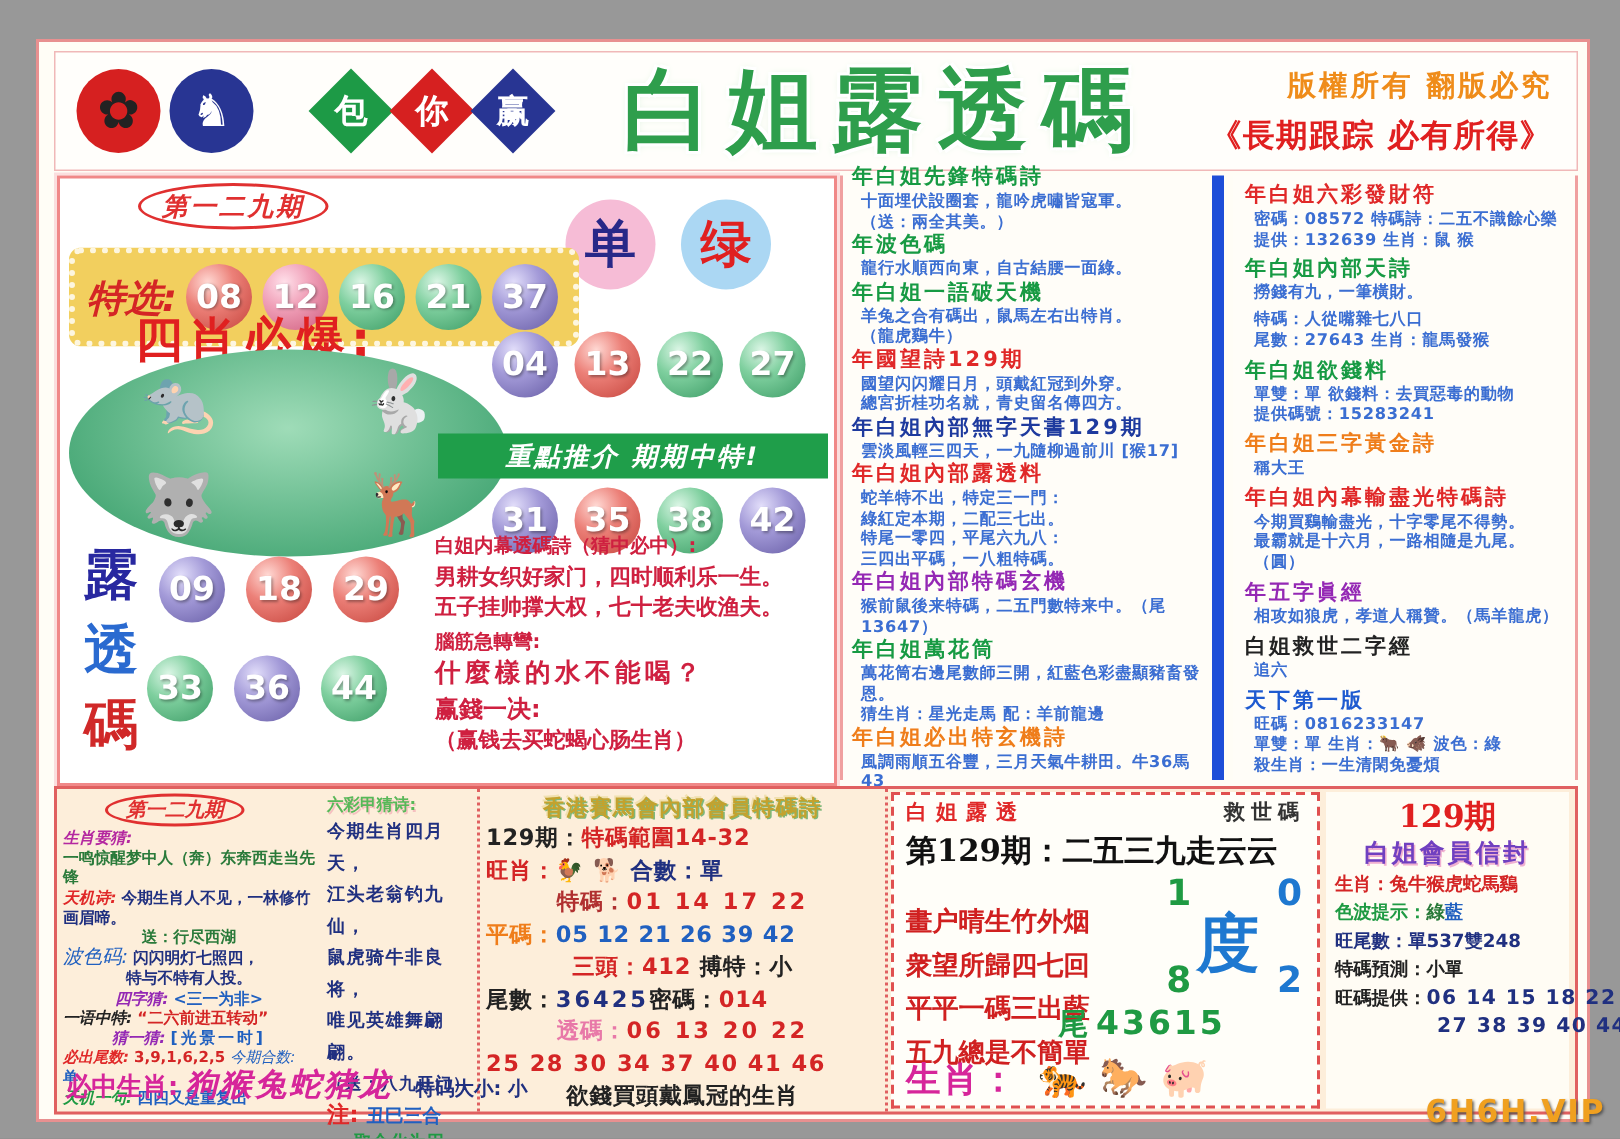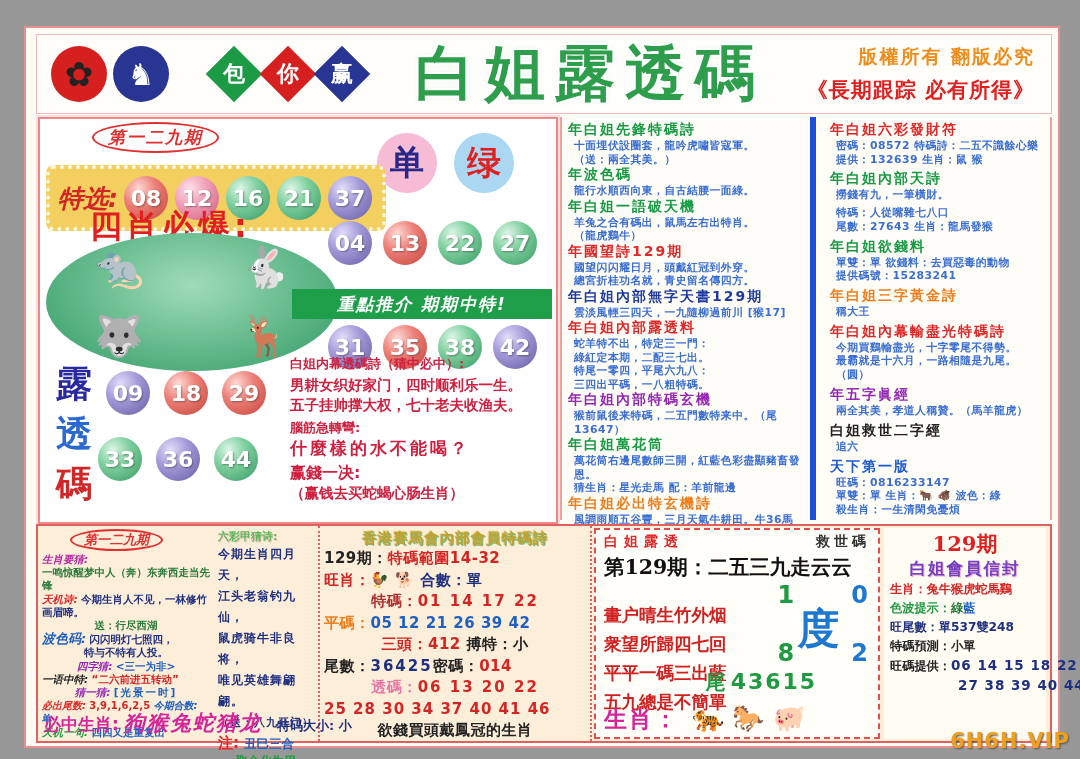--- a/index.html
+++ b/index.html
@@ -55,40 +55,40 @@
   .row3{left:66px;top:252px;gap:14px;} .row4{left:58px;top:318px;gap:14px;}
   .poemblk{position:absolute;left:250px;top:236px;width:262px;color:#cf2040;}
   .poemblk .pt{font-weight:bold;font-size:13px;margin-bottom:2px;}
   .poemblk .pl{font-weight:bold;font-size:14.5px;line-height:20px;}
   .poemblk .rl{font-weight:bold;font-size:13px;margin-top:4px;}
   .poemblk .rq{font-weight:bold;font-size:17px;letter-spacing:3px;}
   .poemblk .wl{font-weight:bold;font-size:16px;margin-top:3px;}
   .poemblk .wn{font-weight:bold;font-size:14.5px;}
   
   .mid-col{position:absolute;left:560px;top:117px;width:256px;height:403px;background:#fffdf8;
-      border-left:2px solid #f0a0a0;border-right:6px solid #1d4ed8;padding:4px 6px;box-sizing:border-box;
-      display:flex;flex-direction:column;justify-content:flex-start;}
+      border-left:2px solid #f0a0a0;border-right:8px solid #1d4ed8;padding:4px 6px;box-sizing:border-box;
+      display:flex;flex-direction:column;justify-content:center;}
   .right-col{position:absolute;left:822px;top:117px;width:230px;height:403px;background:#fffdf8;
       border-right:2px solid #f0a0a0;padding:4px 8px;box-sizing:border-box;
       display:flex;flex-direction:column;justify-content:space-between;}
   .sec-t{font-weight:bold;font-size:14px;letter-spacing:2px;}
   .sec-l{font-weight:bold;font-size:10.8px;color:#3b6ed2;line-height:13.5px;padding-left:6px;letter-spacing:.5px;}
   .hg{color:#179a43}.hr{color:#e02828}.hn{color:#1e3a9e}.hp{color:#9428b4}.ho{color:#ef7d1a}.hk{color:#222}.hb{color:#1e5ad0}
   
   .bottom{position:absolute;left:36px;top:524px;width:1016px;height:219px;background:#fdeeda;
       border:2px solid #e06060;box-sizing:border-box;display:flex;}
   .bs{position:relative;box-sizing:border-box;padding:3px 4px;}
   .s1{width:176px;} .s2{width:106px;border-right:2px dotted #e06060;}
   .s3{width:272px;border-right:2px dotted #e06060;} .s4{width:290px;} .s5{width:166px;}
   .s1 .oval{display:inline-block;border:2px solid #e03030;border-radius:50%;color:#e03030;font-weight:bold;
       font-style:italic;font-size:13px;padding:0 12px;margin:0 0 2px 28px;}
   .s1 .ln{font-size:10.5px;line-height:13.2px;}
   .lab-m{color:#b428a0;font-weight:bold;font-style:italic;}
   .lab-r{color:#e02828;font-weight:bold;font-style:italic;}
-  .lab-b{color:#2060c0;font-weight:bold;font-style:italic;font-size:13px;}
+  .lab-b{color:#2060c0;font-weight:normal;font-style:italic;font-size:13px;}
   .lab-p{color:#9428b4;font-weight:bold;font-style:italic;}
   .lab-g{color:#1f9a43;font-weight:bold;font-style:italic;}
   .t-green{color:#2a7a3a;font-weight:bold;} .t-navy{color:#203080;font-weight:bold;}
   .t-blue{color:#2060c0;font-weight:bold;} .t-red{color:#d42525;font-weight:bold;}
   .bizhong{position:absolute;left:6px;bottom:4px;width:300px;white-space:nowrap;z-index:3;}
   .bizhong .bl{color:#d6259a;font-weight:bold;font-size:17px;}
   .bizhong .bv{color:#d6259a;font-weight:bold;font-style:italic;font-size:21px;letter-spacing:2px;}
   .bizhong .bd{color:#203080;font-weight:bold;font-size:13px;margin-left:10px;}
   .s2 .hdr{color:#58b858;font-weight:bold;font-size:11px;text-shadow:1px 1px 0 #f6c0c0;}
   .s2 .pl{color:#203080;font-weight:bold;font-size:12px;line-height:21px;letter-spacing:1px;}
@@ -286,21 +286,21 @@
       <div class="sec-t ho">年白姐三字黃金詩</div>
       <div class="sec-l">稱大王</div>
     </div>
     <div>
       <div class="sec-t hr">年白姐內幕輸盡光特碼詩</div>
       <div class="sec-l">今期買鷄輸盡光，十字零尾不得勢。</div>
       <div class="sec-l">最霸就是十六月，一路相隨是九尾。（圓）</div>
     </div>
     <div>
       <div class="sec-t hp">年五字眞經</div>
-      <div class="sec-l">兩全其美，孝道人稱贊。（馬羊龍虎）</div>
+      <div class="sec-l">相攻如狼虎，孝道人稱贊。（馬羊龍虎）</div>
     </div>
     <div>
       <div class="sec-t hk">白姐救世二字經</div>
       <div class="sec-l">追六</div>
     </div>
     <div>
       <div class="sec-t hb">天下第一版</div>
       <div class="sec-l">旺碼：0816233147</div>
       <div class="sec-l">單雙：單 生肖：🐂 🐗 波色：綠</div>
       <div class="sec-l">殺生肖：一生清閑免憂煩</div>

